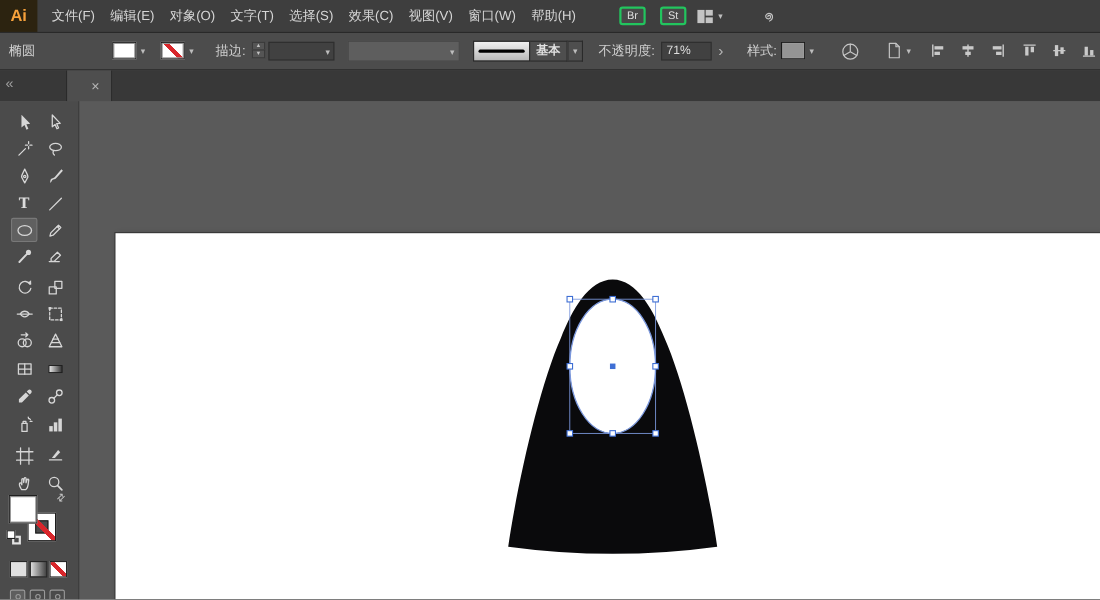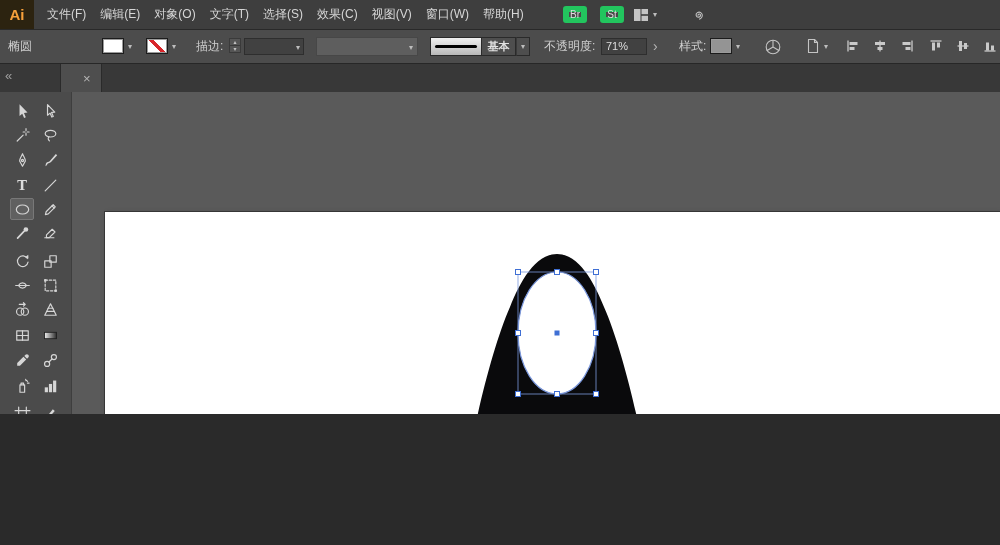--- a/index.html
+++ b/index.html
@@ -1,26 +1,26 @@
 <!DOCTYPE html>
 <html><head>
 <meta charset="utf-8">
 <style>
   * { box-sizing: border-box; margin: 0; padding: 0; }
   body { margin:0; background:#2a2a2a; font-family:"Liberation Sans","DejaVu Sans",sans-serif; }
-  #app { position:relative; width:1000px; height:414px; overflow:hidden; background:#5a5a5a; }
+  #app { position:relative; width:1000px; height:545px; overflow:hidden; background:#5a5a5a; }
 
   
   .menubar { position:absolute; left:0; top:0; width:1000px; height:30px;
              background:#3e3e3e; border-bottom:1px solid #292929; display:flex; align-items:center; }
   .logo { width:34px; height:29px; background:#2c2310; color:#f7a13b; font-weight:bold;
           font-size:15px; display:flex; align-items:center; justify-content:center; flex:0 0 auto; }
   .menu-item { padding:0 7px; font-size:12px; color:#d6d6d6; line-height:29px; white-space:nowrap; }
   .menu-item:first-of-type { margin-left:6px; }
-  .appbar-btn { position:absolute; top:6px; width:24px; height:17px; border:6px solid #22c55e;
+  .appbar-btn { position:absolute; top:6px; width:24px; height:17px; border:2px solid #22c55e;
                 border-radius:3px; background:#484848; color:#ddd; font-size:10px;
                 display:flex; align-items:center; justify-content:center; }
   .ws-group { position:absolute; left:633px; top:8px; display:flex; align-items:center; gap:4px; }
   .hand-swirl { position:absolute; left:690px; top:7px; }
 
   
   .controlbar { position:absolute; left:0; top:30px; width:1000px; height:34px;
                 background:#4c4c4c; border-bottom:1px solid #272727; }
   .cb-label { position:absolute; top:0; line-height:32px; font-size:12px; color:#cfcfcf; white-space:nowrap; }
   .cb-swatch { position:absolute; top:8px; width:22px; height:16px; background:#fff;

